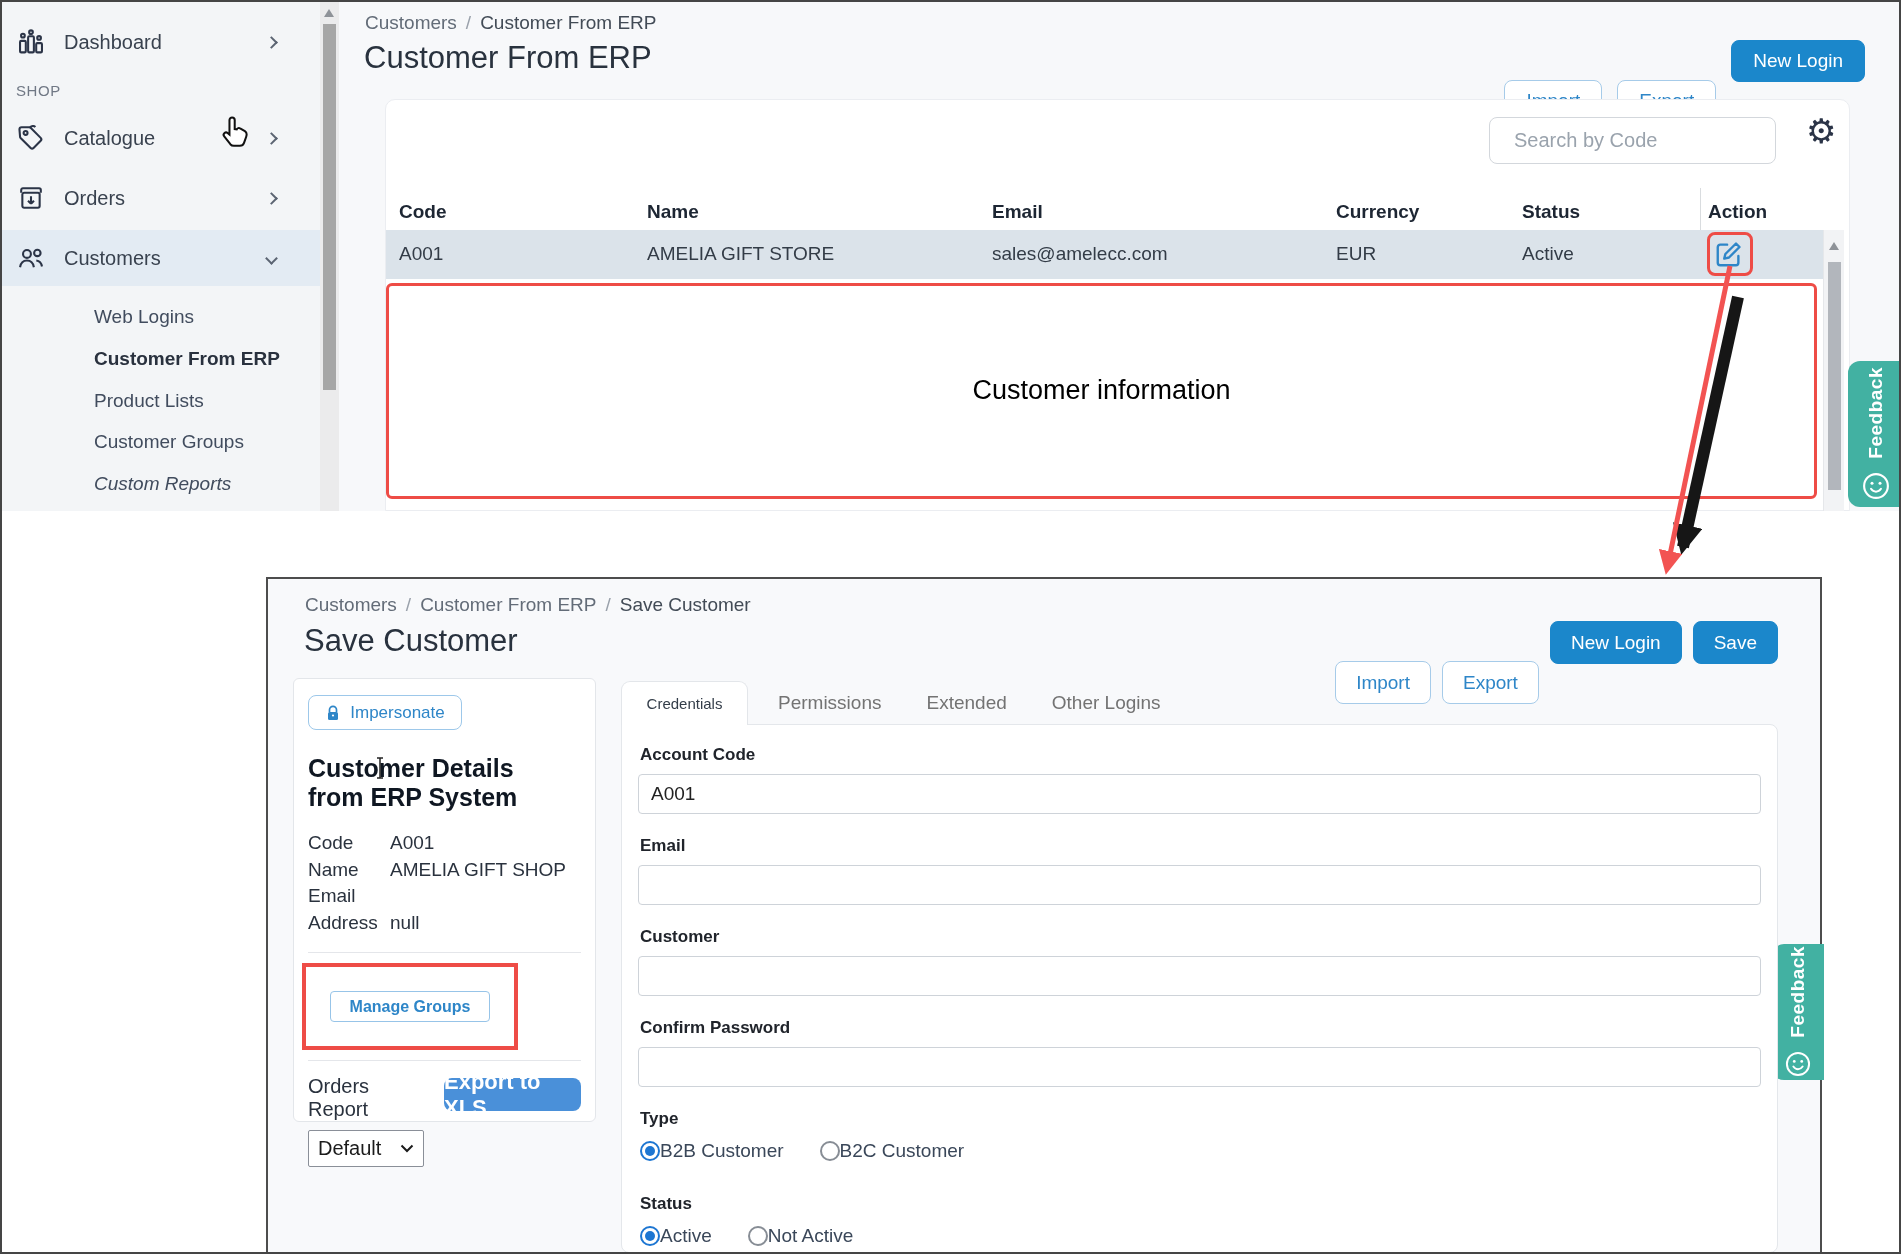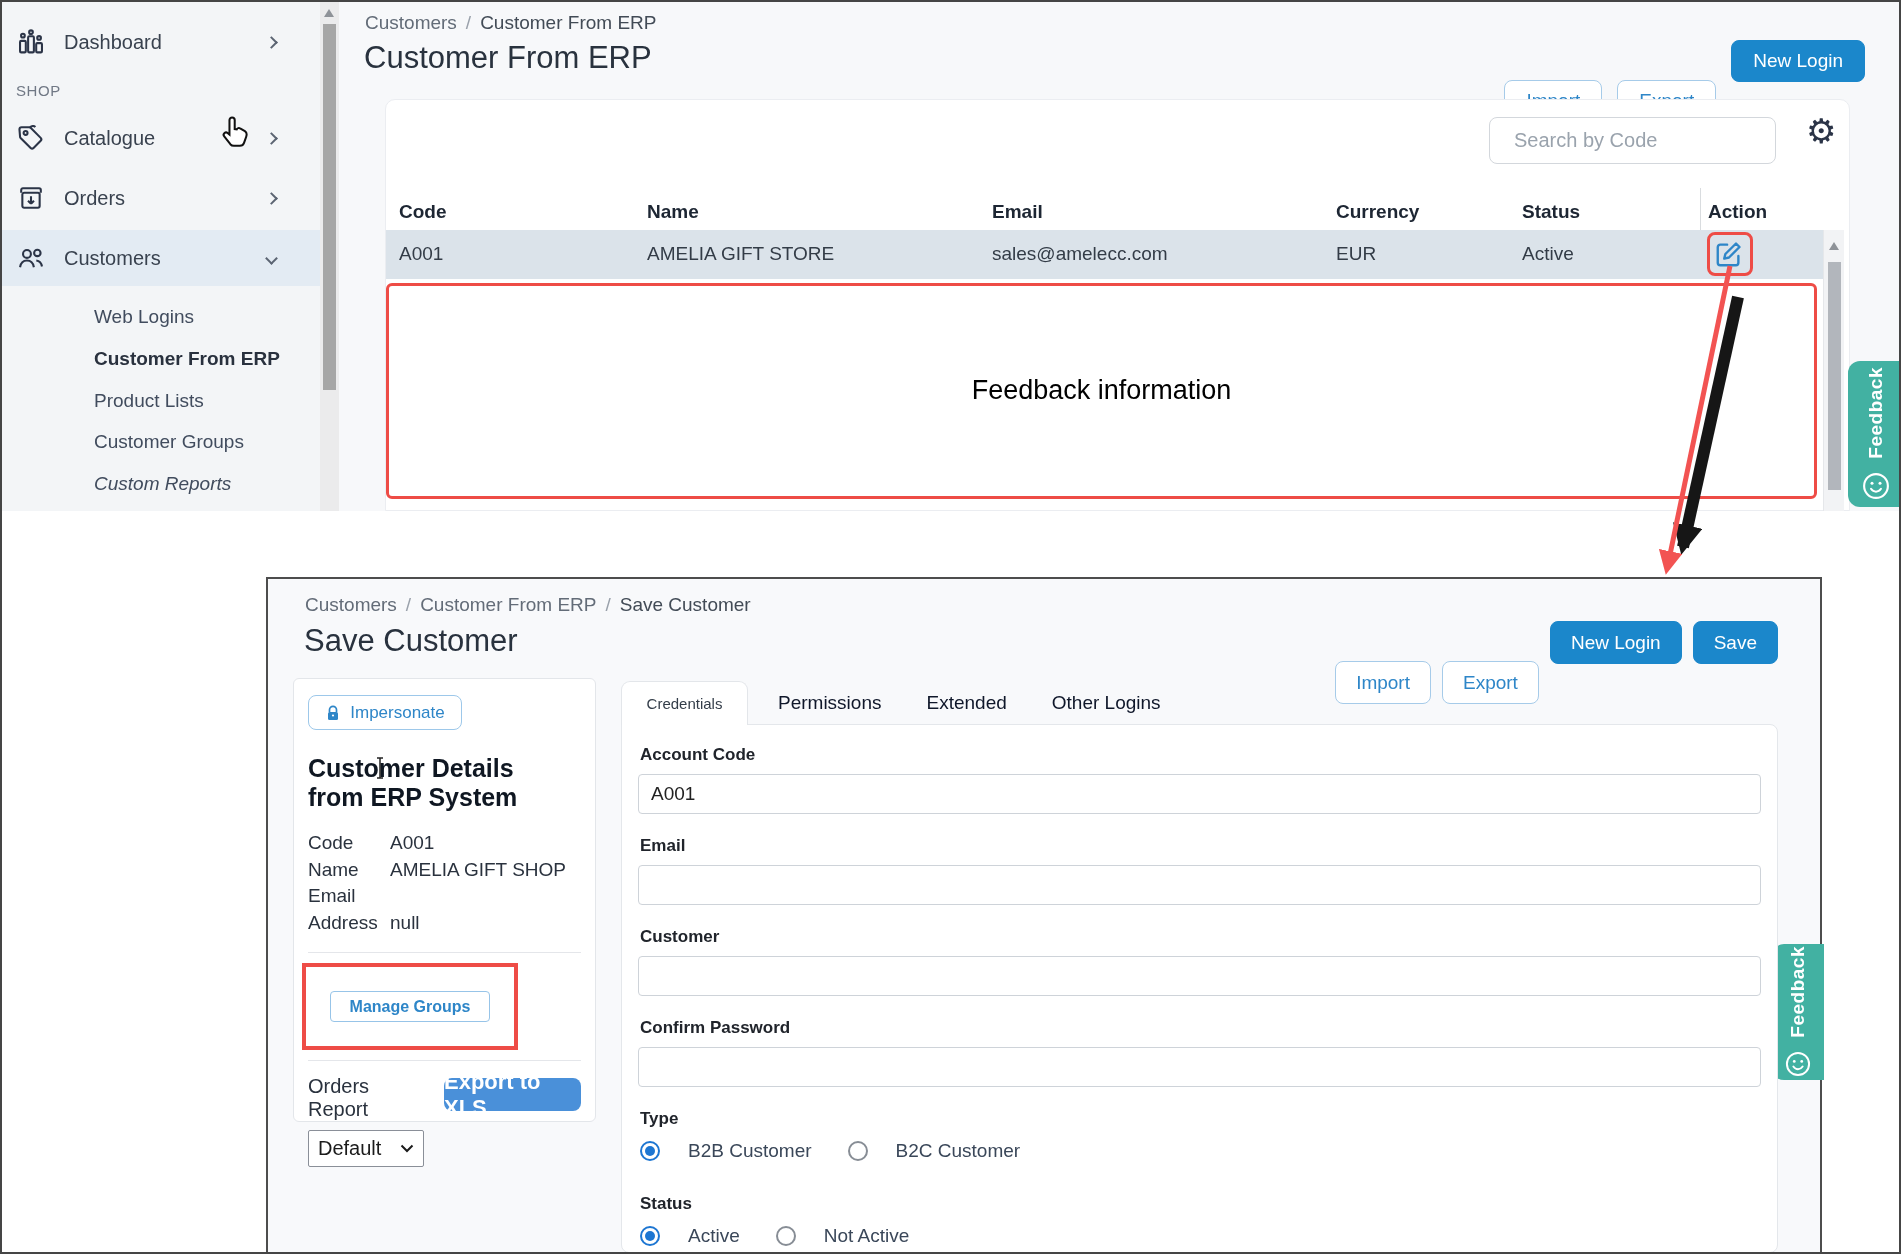--- a/index.html
+++ b/index.html
@@ -107,32 +107,32 @@
   .fake-select { margin-top:9px; width:116px; height:37px; border:1px solid #8a8f98; border-radius:2px;
                  background:#fff; display:flex; align-items:center; justify-content:space-between;
                  padding:0 9px; font-size:20px; color:#1b1b1b; cursor:pointer; }
   .xls-btn { margin-top:3px; width:140px; height:33px; display:flex; align-items:center; justify-content:center;
              background:#4a90d9; border-radius:8px; color:#fff; font-size:22px; font-weight:600; cursor:pointer; }
 
   .tabs { position:absolute; left:353px; top:102px; display:flex; align-items:center; height:44px; z-index:3; }
   .tab-active { width:127px; height:44px; background:#fff; border:1px solid #e3e6ea; border-bottom:none;
                 border-radius:9px 9px 0 0; display:flex; align-items:center; justify-content:center;
                 font-size:15px; color:#333d49; cursor:pointer; }
-  .tab-link { font-size:19px; color:#0f172a; cursor:pointer; }
+  .tab-link { font-size:19px; color:#737373; cursor:pointer; }
   .ml30 { margin-left:30px; } .ml45 { margin-left:45px; }
 
   .form-card { position:absolute; left:353px; top:145px; width:1157px; height:529px;
                background:#fff; border:1px solid #e4e7eb; border-radius:0 8px 8px 8px;
                padding:20px 16px; z-index:2; }
   .f-label { font-size:17px; font-weight:700; color:#20242b; margin:0 0 9px 2px; }
   .f-input { width:100%; height:40px; border:1px solid #ced3d9; border-radius:4px;
              font-size:19px; padding:0 12px; color:#222; background:#fff; font-family:inherit; }
   .f-gap { height:22px; }
   .radio-row { display:flex; align-items:center; gap:36px; margin:3px 0 0 2px; height:26px; }
-  .radio-opt { display:flex; align-items:center; gap:28px; cursor:pointer; }
+  .radio-opt { display:flex; align-items:center; gap:0; cursor:pointer; }
   .radio { width:20px; height:20px; border-radius:50%; border:2px solid #878d95; background:#fff; position:relative; }
   .radio.sel { border-color:#1d76d2; }
   .radio.sel::after { content:""; position:absolute; inset:3px; border-radius:50%; background:#1d76d2; }
   .radio-opt span { font-size:19px; color:#3a4759; }
   .sect-gap { height:30px; }
 
   .fb-bottom { left:1504px; top:365px; width:52px; height:136px; }
 
   .arrows { position:absolute; left:0; top:0; z-index:50; pointer-events:none; }
 </style>
@@ -270,21 +270,21 @@
 
     <svg class="edit-ic" width="30" height="30" viewBox="0 0 24 24">
       <g stroke="#2e86c8" stroke-width="1.9" fill="none" stroke-linecap="round" stroke-linejoin="round">
         <path d="M19.5 13.5V19a2 2 0 0 1-2 2H5a2 2 0 0 1-2-2V6.5a2 2 0 0 1 2-2h5.5"></path>
         <path d="M17.6 3.6l2.8 2.8L12 14.8l-3.8.9.9-3.7z"></path>
       </g>
     </svg>
     <div class="edit-hl"></div>
 
     <div class="anno-box"></div>
-    <div class="anno-text">Feedback information</div>
+    <div class="anno-text">Customer information</div>
 
     <div class="feedback fb-top">
       <span class="flabel">Feedback</span>
       <svg width="30" height="30" viewBox="0 0 24 24">
         <circle cx="12" cy="12" r="9.5" fill="none" stroke="#fff" stroke-width="1.7"></circle>
         <circle cx="8.8" cy="9.8" r="1.2" fill="#fff"></circle>
           <circle cx="15.2" cy="9.8" r="1.2" fill="#fff"></circle>
         <path d="M8 14.2c1 1.5 2.4 2.3 4 2.3s3-.8 4-2.3" fill="none" stroke="#fff" stroke-width="1.6" stroke-linecap="round"></path>
       </svg>
     </div>

